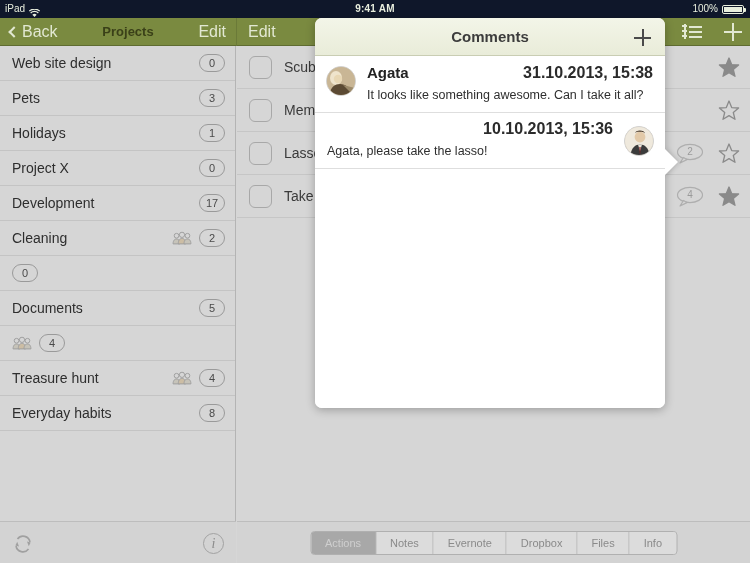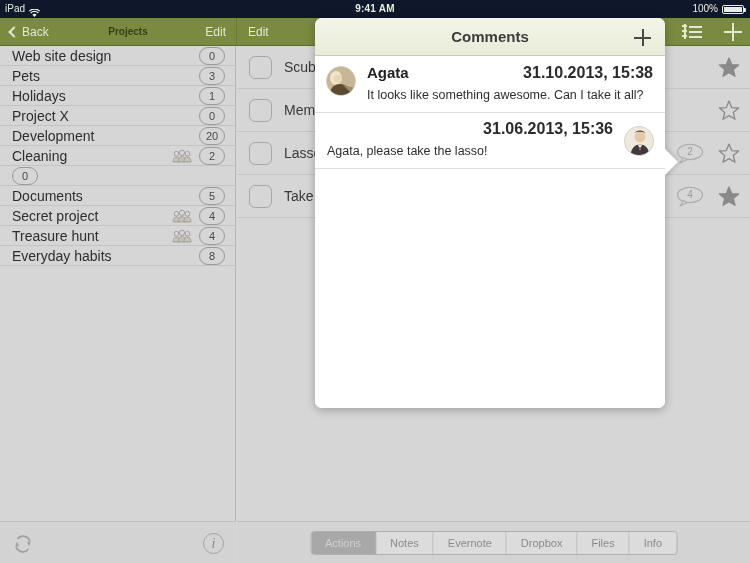--- a/index.html
+++ b/index.html
@@ -30,25 +30,25 @@
   .navbar {
     position: absolute; top: 18px; height: 28px;
     background: #7a8a40; color: #e5ead6;
     border-bottom: 1px solid #5f6c31;
   }
   .nav-left { left: 0; width: 236px; }
   .nav-mid { left: 236px; width: 514px; }
   .nav-sep { position: absolute; left: 236px; top: 18px; width: 1px; height: 28px; background: #6b7a38; z-index: 3; }
   .nav-title {
     position: absolute; left: 0; right: 0; top: 0; height: 28px; line-height: 28px;
-    text-align: center; font-size: 10px; font-weight: bold; color: #3a4018; padding-left: 20px;
+    text-align: center; font-size: 13px; font-weight: bold; color: #3a4018; padding-left: 20px;
   }
   .nav-btn {
     position: absolute; top: 0; height: 28px; line-height: 28px;
-    font-size: 12px; color: #e2e8d2; cursor: pointer;
+    font-size: 16px; color: #e2e8d2; cursor: pointer;
   }
   .nav-back { left: 10px; display: flex; align-items: center; gap: 4px; }
   .chev {
     display: inline-block; width: 8px; height: 8px;
     border-left: 2px solid #e2e8d2; border-bottom: 2px solid #e2e8d2;
     transform: rotate(45deg); position: relative; top: 0px;
   }
   .nav-edit-left { right: 10px; }
   .nav-edit-mid { left: 12px; }
   .nav-icons { position: absolute; right: 8px; top: 0; height: 28px; display: flex; align-items: center; gap: 22px; }
@@ -63,21 +63,21 @@
   .ic-plus { width: 18px; height: 18px; position: relative; cursor: pointer; }
   .ic-plus::before { content:""; position:absolute; left:8px; top:0; width:2px; height:18px; background:#e2e8d2; }
   .ic-plus::after  { content:""; position:absolute; left:0; top:8px; width:18px; height:2px; background:#e2e8d2; }
 
   
   .sidebar {
     position: absolute; left: 0; top: 46px; width: 236px; bottom: 0;
     background: #d6d6d6; border-right: 1px solid #b4b4b4;
   }
   .proj-row {
-    position: relative; height: 20px; display: flex; align-items: center;
+    position: relative; height: 35px; display: flex; align-items: center;
     padding: 0 0 0 12px; border-bottom: 1px solid #c4c4c4;
     cursor: pointer;
   }
   .proj-name { font-size: 14px; color: #2e2e2e; flex: 1; }
   .proj-right { display: flex; align-items: center; gap: 7px; padding-right: 10px; }
   .badge {
     min-width: 26px; height: 18px; border: 1px solid #9a9a9a; border-radius: 9px;
     font-size: 11px; color: #4a4a4a; display: flex; align-items: center;
     justify-content: center; padding: 0 5px; background: transparent;
   }
@@ -248,21 +248,21 @@
         </div>
         <div class="proj-row">
           <span class="proj-name">Project X</span>
           <span class="proj-right">
             <span class="badge">0</span>
           </span>
         </div>
         <div class="proj-row">
           <span class="proj-name">Development</span>
           <span class="proj-right">
-            <span class="badge">20</span>
+            <span class="badge">17</span>
           </span>
         </div>
         <div class="proj-row">
           <span class="proj-name">Cleaning</span>
           <span class="proj-right">
             <span class="people"><svg viewBox="0 0 22 15" width="20" height="14">
                 <circle cx="5" cy="5" r="2.6" fill="none" stroke="#7e7e7e" stroke-width="1.1"></circle>
                 <path d="M1.2 14 C1.2 10 3 8.6 5 8.6 C7 8.6 8.8 10 8.8 14 Z" fill="#bdb8a8" stroke="#7e7e7e" stroke-width="1.1"></path>
                 <circle cx="11" cy="4" r="2.9" fill="none" stroke="#7e7e7e" stroke-width="1.1"></circle>
                 <path d="M6.9 14 C6.9 9.6 8.9 8 11 8 C13.1 8 15.1 9.6 15.1 14 Z" fill="#c6ae86" stroke="#7e7e7e" stroke-width="1.1"></path>
@@ -277,21 +277,20 @@
             <span class="badge">0</span>
           </span>
         </div>
         <div class="proj-row">
           <span class="proj-name">Documents</span>
           <span class="proj-right">
             <span class="badge">5</span>
           </span>
         </div>
         <div class="proj-row">
-          <span class="proj-name">Secret project</span>
           <span class="proj-right">
             <span class="people"><svg viewBox="0 0 22 15" width="20" height="14">
                 <circle cx="5" cy="5" r="2.6" fill="none" stroke="#7e7e7e" stroke-width="1.1"></circle>
                 <path d="M1.2 14 C1.2 10 3 8.6 5 8.6 C7 8.6 8.8 10 8.8 14 Z" fill="#bdb8a8" stroke="#7e7e7e" stroke-width="1.1"></path>
                 <circle cx="11" cy="4" r="2.9" fill="none" stroke="#7e7e7e" stroke-width="1.1"></circle>
                 <path d="M6.9 14 C6.9 9.6 8.9 8 11 8 C13.1 8 15.1 9.6 15.1 14 Z" fill="#c6ae86" stroke="#7e7e7e" stroke-width="1.1"></path>
                 <circle cx="17" cy="5" r="2.6" fill="none" stroke="#7e7e7e" stroke-width="1.1"></circle>
                 <path d="M13.2 14 C13.2 10 15 8.6 17 8.6 C19 8.6 20.8 10 20.8 14 Z" fill="#bdb8a8" stroke="#7e7e7e" stroke-width="1.1"></path>
               </svg></span>
             <span class="badge">4</span>
@@ -423,20 +422,20 @@
         <div class="cmt me">
           <span class="avatar right"><svg viewBox="0 0 30 30" width="30" height="30">
               <rect width="30" height="30" fill="#efe9dd"></rect>
               <circle cx="15" cy="10" r="5.4" fill="#e2c9a8"></circle>
               <path d="M9.7 6.5 C10.5 2.5 19.5 2.5 20.3 6.8 C20.3 4.2 9.7 3.8 9.7 6.5 Z" fill="#4a3a2a"></path>
               <path d="M5 30 C6 21 10 17.5 15 17.5 C20 17.5 24 21 25 30 Z" fill="#3b3b3b"></path>
               <path d="M13 17.5 L15 24 L17 17.5 Z" fill="#e8e3d8"></path>
               <path d="M14.4 20 L15.6 20 L15.2 27 L14.8 27 Z" fill="#8a2020"></path>
             </svg></span>
           <div class="cmt-head">
-            <span class="cmt-time">31.06.2013, 15:36</span>
+            <span class="cmt-time">10.10.2013, 15:36</span>
           </div>
           <div class="cmt-text">Agata, please take the lasso!</div>
         </div>
       </div>
   </div>
 
 </div>
 
 </body></html>

